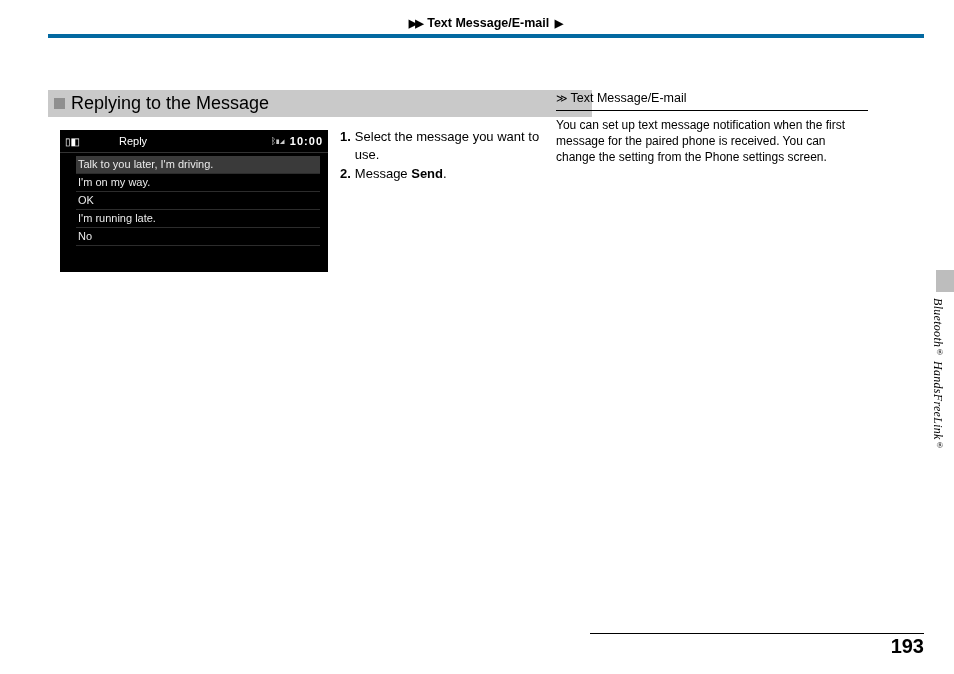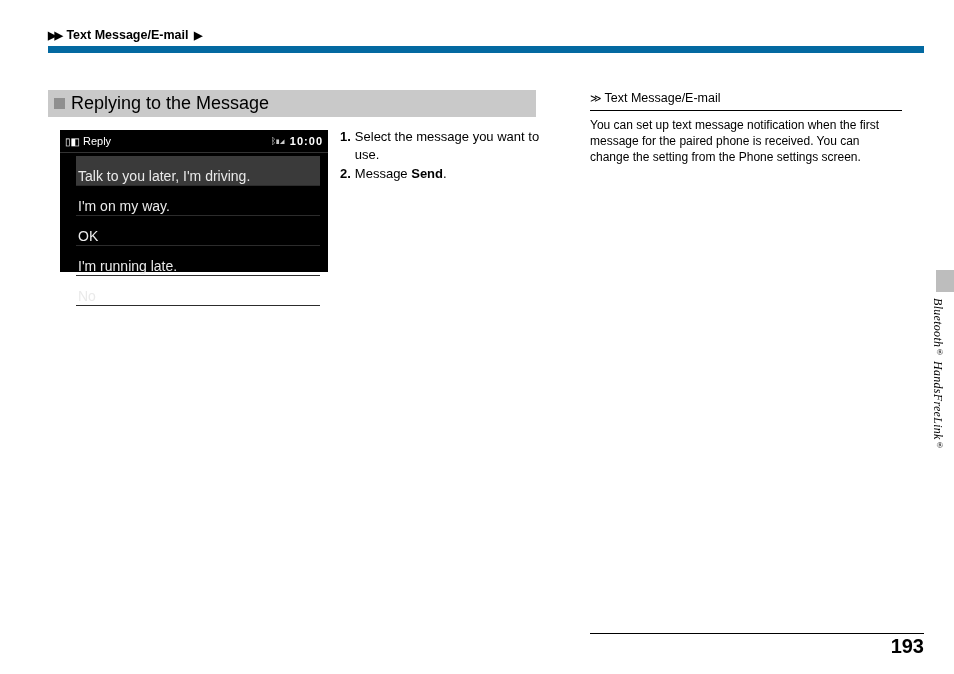--- a/index.html
+++ b/index.html
@@ -10,32 +10,32 @@
     color:#000;
     position:relative;
     box-sizing:border-box;
   }
   .page{
     position:relative;
     width:954px;height:674px;
   }
   
   .hdr{
-    position:absolute;left:48px;right:30px;top:24px;
-    border-bottom:7px solid #0369a1;
+    position:absolute;left:48px;right:30px;top:12px;
+    border-bottom:4px solid #0369a1;
     padding:4px 0 4px 0;
-    text-align:left;
+    text-align:center;
     font-size:12.5px;
     font-weight:600;
   }
   .hdr .arrows{letter-spacing:-2px;margin-right:2px;font-size:11px;}
   .hdr .tail-arrow{margin-left:2px;font-size:11px;}
   
   .sec-heading{
-    position:absolute;left:48px;top:90px;width:488px;
+    position:absolute;left:48px;top:90px;width:544px;
     background:#c9c9c9;
     padding:3px 6px 3px 6px;
     box-sizing:border-box;
   }
   .sec-heading .sq{
     display:inline-block;width:11px;height:11px;
     background:#8f8f8f;margin-right:6px;vertical-align:baseline;
   }
   .sec-heading .txt{font-size:18px;color:#000;}
   
@@ -45,50 +45,50 @@
     background:#000;
     color:#fff;
     font-family:Arial,sans-serif;
   }
   .shot-top{
     display:flex;align-items:center;height:22px;
     background:#000;border-bottom:1px solid #333;
     font-size:11px;
   }
   .shot-top .ico{margin:0 3px 0 5px;font-size:10px;}
-  .shot-top .title{font-weight:400;}
+  .shot-top .title{font-weight:400;margin-left:36px;}
   .shot-top .spacer{flex:1;}
   .shot-top .bt{font-size:9px;opacity:.8;margin-right:6px;letter-spacing:-1px;}
   .shot-top .clock{
     font-weight:700;font-size:11px;letter-spacing:1px;margin-right:5px;
     font-family:"Arial Black",Arial,sans-serif;
   }
   .shot-list{
     padding:3px 8px 0 16px;
   }
   .shot-list div{
-    font-size:14px;line-height:13px;
+    font-size:11px;line-height:13px;
     border-bottom:1px solid #2c2c2c;
-    padding:14px 0 2px 2px;
+    padding:2px 0 2px 2px;
     color:#eaeaea;
   }
   .shot-list div:first-child{
     background:#3a3a3a;
   }
   
   .instr{
     position:absolute;left:340px;top:128px;width:220px;
     font-size:13px;line-height:1.35;
   }
   .instr .row{display:flex;margin-bottom:2px;}
   .instr .num{font-weight:700;margin-right:4px;white-space:nowrap;}
   .instr .bold{font-weight:700;}
   
   .sidebar{
-    position:absolute;left:590px;top:90px;width:312px;
+    position:absolute;left:556px;top:90px;width:312px;
     font-size:12px;line-height:1.35;
   }
   .side-hd{
     border-bottom:1px solid #000;padding-bottom:3px;margin-bottom:6px;
     font-size:12.5px;
   }
   .side-hd .glyph{font-size:11px;vertical-align:baseline;margin-right:3px;}
   .side-ref{margin:6px 0 10px 18px;font-size:12px;}
   .side-ref .g2{font-weight:700;margin-right:4px;}
   .side-ref .bold{font-weight:700;}

